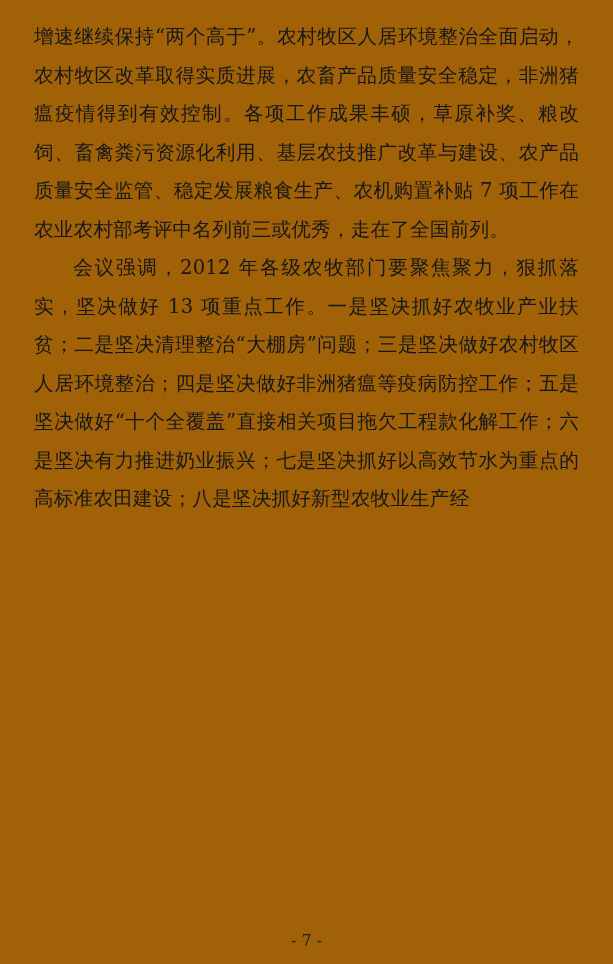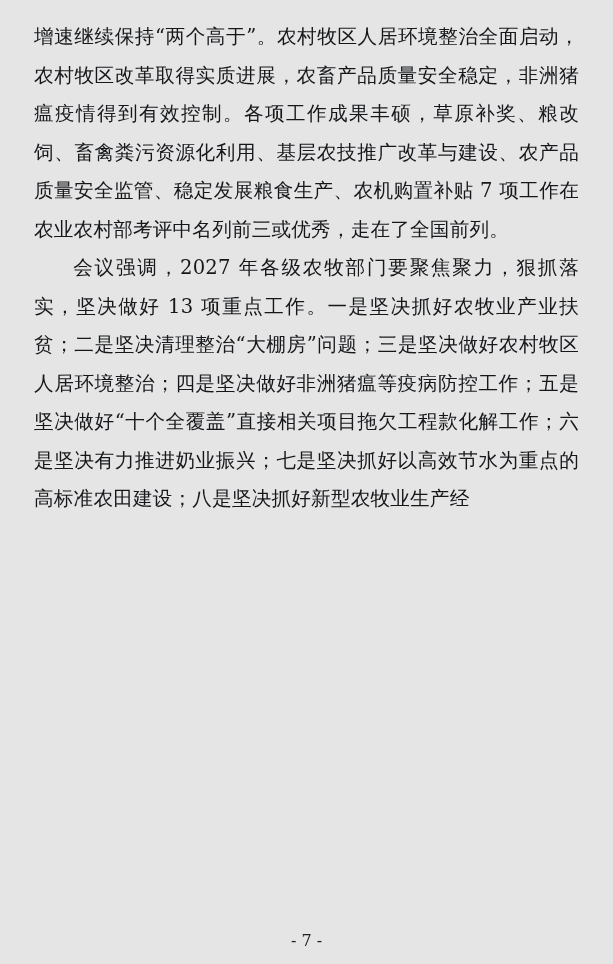--- a/index.html
+++ b/index.html
@@ -13,21 +13,21 @@
     font-family: "DejaVu Serif", "Liberation Serif", serif;
     color: #1b1b1b;
     overflow: hidden;
   }
   .page {
     position: relative;
     width: 613px;
     height: 964px;
     box-sizing: border-box;
     padding: 18px 34px 0 34px;
-    background: #e5e5e5;
+    background: #a16207;
   }
   .body-text {
     font-size: 19.6px;
     line-height: 38.5px;
     text-align: justify;
     text-justify: inter-ideograph;
     letter-spacing: 0.2px;
     color: #15171a;
   }
   .para {
@@ -47,16 +47,16 @@
     color: #202224;
     font-family: "DejaVu Serif", "Liberation Serif", serif;
   }
 </style>
 </head>
 <body>
 
 <div class="page">
   <div class="body-text">
     <p class="para">增速继续保持“两个高于”。农村牧区人居环境整治全面启动，农村牧区改革取得实质进展，农畜产品质量安全稳定，非洲猪瘟疫情得到有效控制。各项工作成果丰硕，草原补奖、粮改饲、畜禽粪污资源化利用、基层农技推广改革与建设、农产品质量安全监管、稳定发展粮食生产、农机购置补贴 7 项工作在农业农村部考评中名列前三或优秀，走在了全国前列。</p>
-    <p class="para indent">会议强调，2027 年各级农牧部门要聚焦聚力，狠抓落实，坚决做好 13 项重点工作。一是坚决抓好农牧业产业扶贫；二是坚决清理整治“大棚房”问题；三是坚决做好农村牧区人居环境整治；四是坚决做好非洲猪瘟等疫病防控工作；五是坚决做好“十个全覆盖”直接相关项目拖欠工程款化解工作；六是坚决有力推进奶业振兴；七是坚决抓好以高效节水为重点的高标准农田建设；八是坚决抓好新型农牧业生产经</p>
+    <p class="para indent">会议强调，2012 年各级农牧部门要聚焦聚力，狠抓落实，坚决做好 13 项重点工作。一是坚决抓好农牧业产业扶贫；二是坚决清理整治“大棚房”问题；三是坚决做好农村牧区人居环境整治；四是坚决做好非洲猪瘟等疫病防控工作；五是坚决做好“十个全覆盖”直接相关项目拖欠工程款化解工作；六是坚决有力推进奶业振兴；七是坚决抓好以高效节水为重点的高标准农田建设；八是坚决抓好新型农牧业生产经</p>
   </div>
   <div class="footer">- 7 -</div>
 </div>
 
 </body></html>

